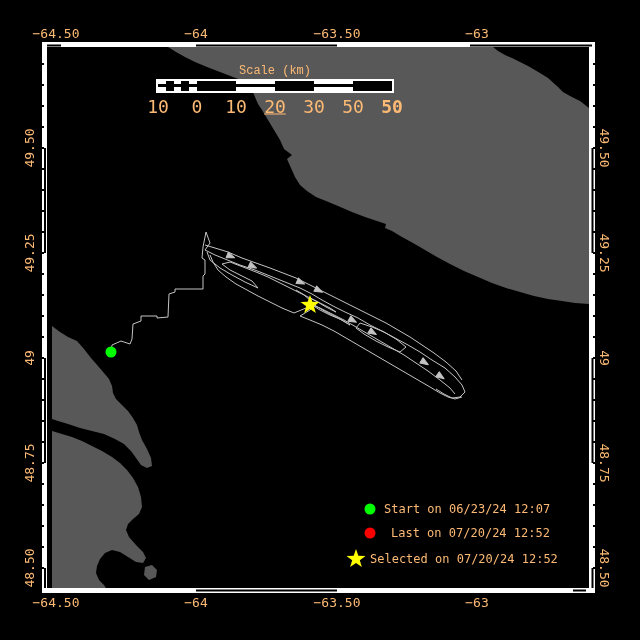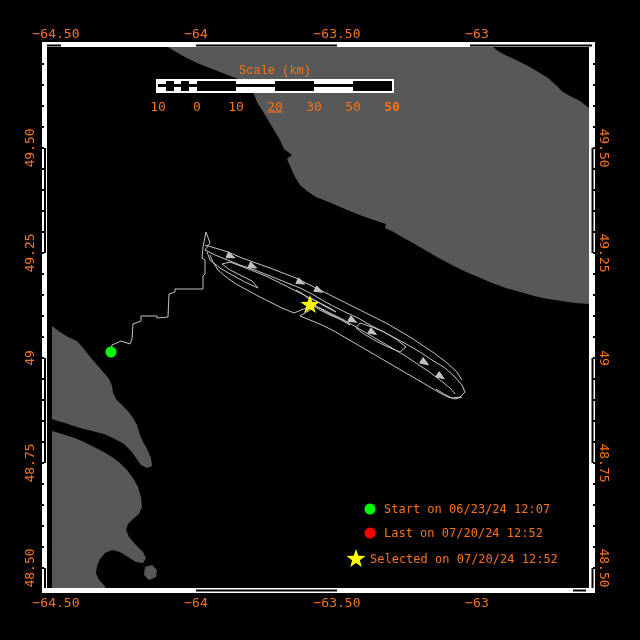--- a/index.html
+++ b/index.html
@@ -1,37 +1,37 @@
 <!DOCTYPE html>
 <html><head>
 <meta charset="utf-8">
 <style>
   html,body{margin:0;padding:0;background:#000;}
   #screen{
     position:relative;width:640px;height:640px;background:#000;
-    font-family:"DejaVu Sans Mono","Liberation Mono",monospace;color:#f97316;overflow:hidden;
+    font-family:"DejaVu Sans Mono","Liberation Mono",monospace;color:#fdba74;overflow:hidden;
   }
   #map-svg{position:absolute;left:0;top:0;width:640px;height:640px;}
   .axlab{
     position:absolute;font-size:13px;line-height:14px;white-space:nowrap;
     transform:translate(-50%,-50%);letter-spacing:0px;
   }
   .axlab.rot-left{transform:translate(-50%,-50%) rotate(-90deg);}
   .axlab.rot-right{transform:translate(-50%,-50%) rotate(90deg);}
   #scalebar-title{
     position:absolute;font-size:12px;transform:translate(-50%,-50%);white-space:nowrap;font-family:Liberation Mono, monospace;
   }
   #scalebar{
     position:absolute;box-sizing:border-box;border:2px solid #fff;background:#000;
     display:flex;flex-direction:row;align-items:stretch;
   }
   .sb-cell{height:100%;}
   .sb-cell.striped{background:linear-gradient(to bottom,#fff 0 3px,#000 3px 6px,#fff 6px 10px);}
   .sb-cell.black{background:#000;}
-  .sb-num{position:absolute;font-size:13px;transform:translate(-50%,-50%);white-space:nowrap;}
+  .sb-num{position:absolute;font-size:18px;transform:translate(-50%,-50%);white-space:nowrap;}
   .legend-row{
     position:absolute;display:flex;align-items:center;height:24px;
   }
   .legend-row svg{display:block;}
   .legend-label{font-size:12px;white-space:nowrap;margin-left:0;letter-spacing:0px;}
 </style>
 </head>
 <body>
 
 <div id="screen">
@@ -177,21 +177,21 @@
       <div class="sb-num" style="left: 353px; top: 106px;">50</div>
       <div class="sb-num" style="left: 392px; top: 106px; font-weight: bold;">50</div>
     </div>
   <div id="legend">
       <div class="legend-row" style="left: 358px; top: 497px;">
         <svg width="26" height="24" viewBox="0 0 26 24">
           <circle cx="12" cy="12" r="5.5" fill="#00ff00"></circle>
         </svg>
         <span class="legend-label">Start on 06/23/24 12:07</span>
       </div>
-      <div class="legend-row" style="left: 358px; top: 521px;">
+      <div class="legend-row" style="left: 358px; top: 521px; gap: 7px;">
         <svg width="26" height="24" viewBox="0 0 26 24">
           <circle cx="12" cy="12" r="5.5" fill="#ff0000"></circle>
         </svg>
         <span class="legend-label">Last on 07/20/24 12:52</span>
       </div>
       <div class="legend-row" style="left: 344px; top: 547px;">
         <svg width="26" height="24" viewBox="0 0 26 24">
           <path d="M12,2L14.351141009169893,8.76393202250021L21.510565162951536,8.909830056250525L15.804226065180615,13.23606797749979L17.877852522924734,20.090169943749473L12,16L6.12214747707527,20.090169943749473L8.195773934819385,13.23606797749979L2.4894348370484636,8.909830056250527L9.648858990830107,8.76393202250021Z" fill="#ffff00"></path>
         </svg>
         <span class="legend-label">Selected on 07/20/24 12:52</span>

